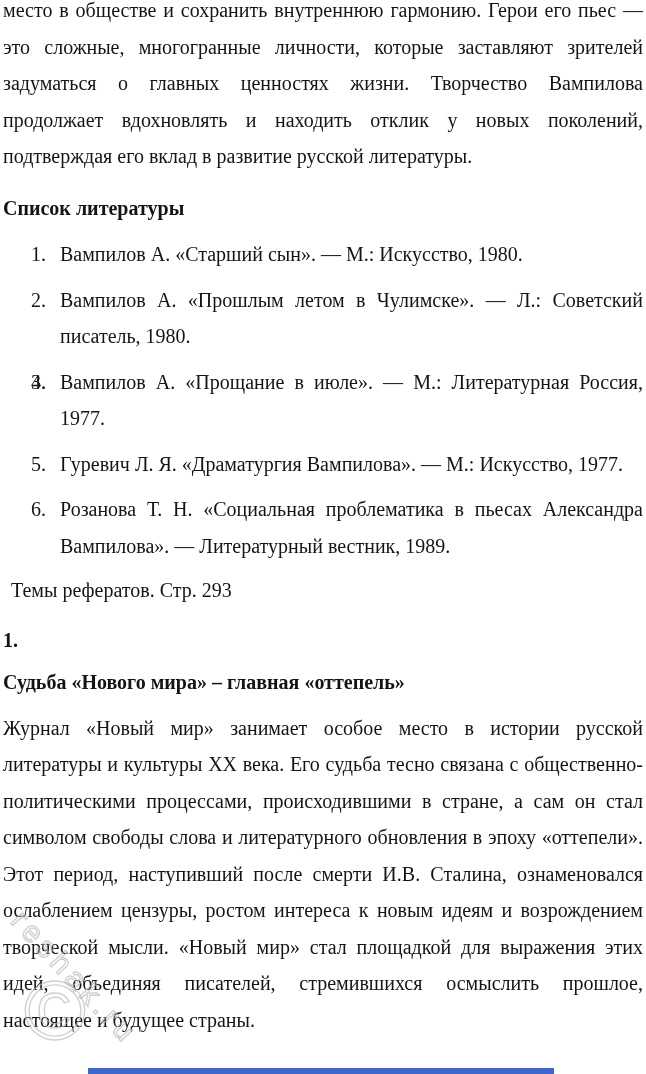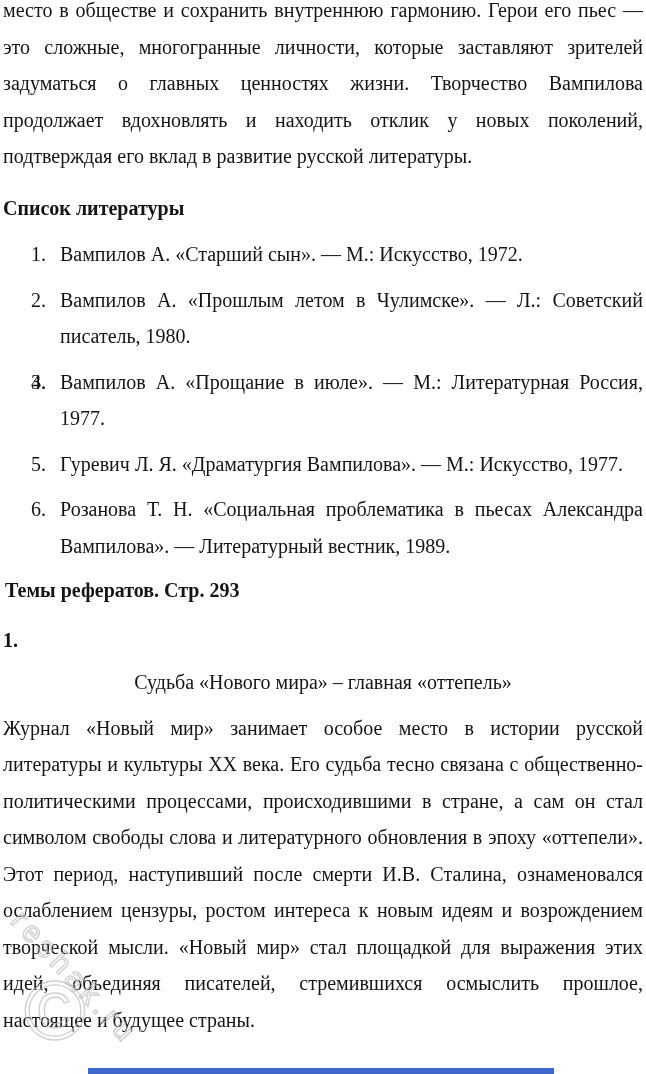--- a/index.html
+++ b/index.html
@@ -24,23 +24,23 @@
     text-align: justify;
     text-align-last: left;
   }
   ol.bib li + li { margin-top: 9px; }
   .num {
     position: absolute;
     left: -29px;
     width: 26px;
     text-align: left;
   }
-  .topics-heading { font-weight: bold; margin: 8px 0 0 2px; }
+  .topics-heading { font-weight: normal; margin: 8px 0 0 8px; }
   .topic-number { font-weight: bold; margin: 13px 0 0 0; }
-  .essay-title { font-weight: normal; text-align: center; margin: 6px 0 0 0; }
+  .essay-title { font-weight: bold; margin: 6px 0 0 0; }
   .p-bottom { margin: 9px 0 0 0; }
 
   
   .wm {
     position: absolute;
     font-family: "Liberation Sans", "DejaVu Sans", sans-serif;
     color: rgba(255,255,255,0.0);
     -webkit-text-stroke: 1.4px rgba(185,185,185,0.65);
     pointer-events: none;
     z-index: 3;
@@ -72,21 +72,21 @@
 
 <div class="page">
 
   <div class="justify p-top">место в обществе и сохранить внутреннюю гармонию. Герои его пьес — это сложные, многогранные личности, которые заставляют зрителей задуматься о главных ценностях жизни. Творчество Вампилова продолжает вдохновлять и находить отклик у новых поколений, подтверждая его вклад в развитие русской литературы.</div>
 
   <div class="section-heading">Список литературы</div>
 
   <ol class="bib">
     <li>
       <span class="num">1.</span>
-      <span>Вампилов А. «Старший сын». — М.: Искусство, 1972.</span>
+      <span>Вампилов А. «Старший сын». — М.: Искусство, 1980.</span>
     </li>
     <li>
       <span class="num">2.</span>
       <span>Вампилов А. «Прошлым летом в Чулимске». — Л.: Советский писатель, 1980.</span>
     </li>
     <li>
       <span class="num">3.</span>
     </li>
     <li>
       <span class="num">4.</span>

